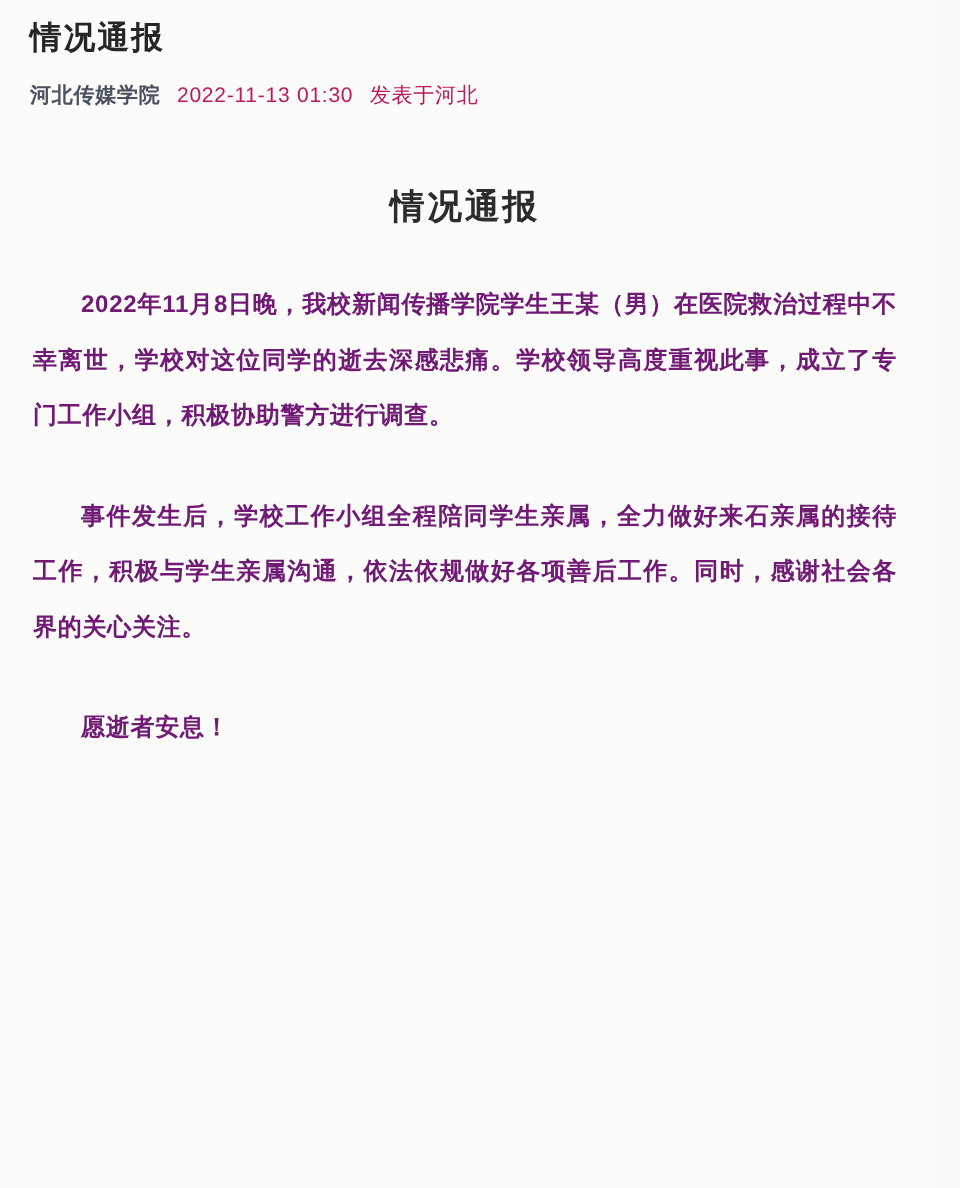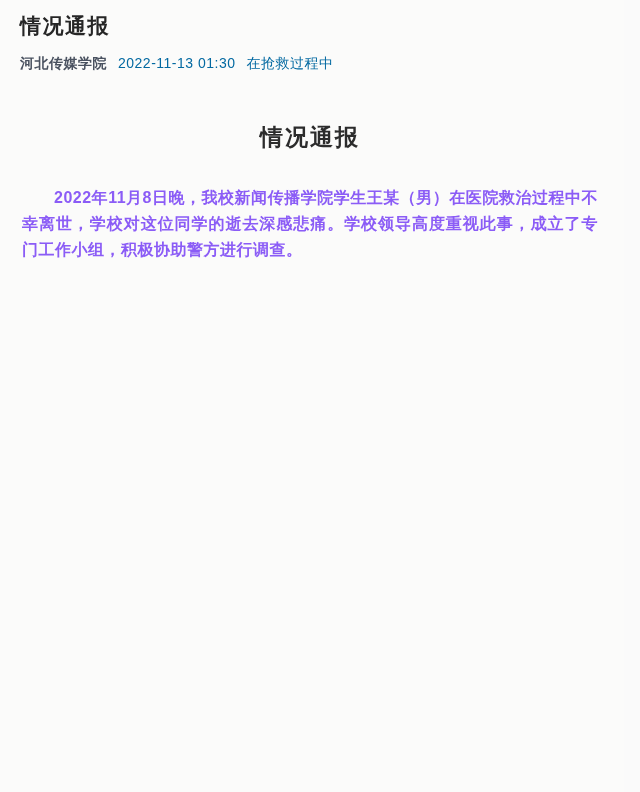--- a/index.html
+++ b/index.html
@@ -36,60 +36,62 @@
     gap: 11px;
     white-space: nowrap;
   }
   .account-name {
     font-weight: bold;
     color: #4a5260;
     letter-spacing: 0.5px;
     cursor: pointer;
   }
   .meta-time, .meta-location {
-    color: #0369a1;
+    color: #be185d;
     letter-spacing: 0.5px;
   }
   .article {
     padding: 50px 26px 0 22px;
   }
   .article-title {
     margin: 0 0 33px 0;
     text-align: center;
     font-size: 23px;
     line-height: 30px;
     font-weight: bold;
     color: #2c2c2c;
     letter-spacing: 2px;
   }
   .article p {
     margin: 0 0 30px 0;
     font-size: 16px;
-    line-height: 26px;
+    line-height: 37px;
     font-weight: 600;
-    color: #8b5cf6;
+    color: #701a75;
     letter-spacing: 0.5px;
     text-align: justify;
     text-indent: 2em;
   }
 </style>
 </head>
 <body>
 
 <div class="post">
 
   <div class="post-header">
     <h1 class="header-title">情况通报</h1>
     <div class="meta-row">
       <span class="account-name">河北传媒学院</span>
       <span class="meta-time">2022-11-13 01:30</span>
-      <span class="meta-location">在抢救过程中</span>
+      <span class="meta-location">发表于河北</span>
     </div>
   </div>
 
   <div class="article">
     <h2 class="article-title">情况通报</h2>
 
     <p>2022年11月8日晚，我校新闻传播学院学生王某（男）在医院救治过程中不幸离世，学校对这位同学的逝去深感悲痛。学校领导高度重视此事，成立了专门工作小组，积极协助警方进行调查。</p>
+    <p>事件发生后，学校工作小组全程陪同学生亲属，全力做好来石亲属的接待工作，积极与学生亲属沟通，依法依规做好各项善后工作。同时，感谢社会各界的关心关注。</p>
+    <p>愿逝者安息！</p>
 
   </div>
 
 </div>
 
 </body></html>

